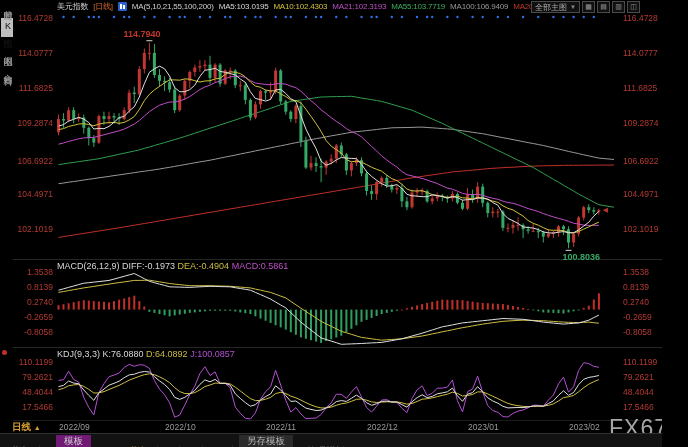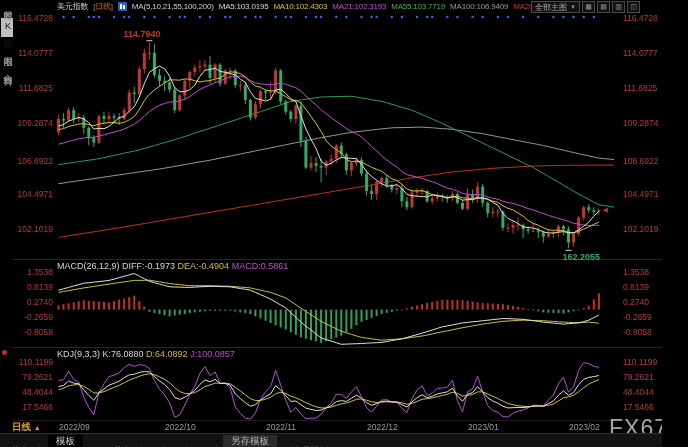--- a/index.html
+++ b/index.html
@@ -39,21 +39,21 @@
   
   .period-selector{position:absolute;left:12px;top:421px;color:#d8a030;font-size:9.5px;font-weight:bold;}
   .period-selector .tri{font-size:7px;}
   .date-label{position:absolute;top:422px;font-size:8.5px;color:#9a9a9a;}
   .watermark{position:absolute;left:609px;top:415px;font-size:23px;color:#a6a6a6;letter-spacing:1px;}
   .toolbar{position:absolute;left:0;top:433px;width:688px;height:14px;background:#121212;
     border-top:1px solid #303030;display:flex;align-items:center;font-size:9.5px;color:#8f8f8f;}
   .tb-item{padding:0 8px;height:12px;line-height:12px;margin-top:20px;}
   .tb-item.plain{border-right:1px solid #262626;}
   .tb-item.first{margin-left:4px;}
-  .tb-item.active{background:#000000;color:#d0d0d0;margin:0 8px;}
+  .tb-item.active{background:#701a75;color:#d0d0d0;margin:0 16px;}
   .tb-item.vip{color:#c89830;}
   .tb-item.btn{background:#2b2b2b;color:#b8b8b8;margin:0 6px;}
   .dot{position:absolute;width:5px;height:5px;border-radius:50%;background:#c03028;}
 </style>
 </head>
 <body>
 
 <div class="screen">
 
   <div class="topbar">
@@ -535,21 +535,21 @@
   </div>
   <div class="pane-header" style="top:349px;">
     <span class="w">KDJ(9,3,3)</span>
     <span class="w">K:76.0880</span>
     <span class="y">D:64.0892</span>
     <span class="p">J:100.0857</span>
   </div>
   <div class="dot" style="left:2px;top:350px;"></div>
 
   <div class="anno high" id="anno-high" style="left: 123.4px; top: 28.74px;">114.7940</div>
-  <div class="anno low" id="anno-low" style="left: 562.55px; top: 252.34px;">162.2055</div>
+  <div class="anno low" id="anno-low" style="left: 562.55px; top: 252.34px;">100.8036</div>
 
   <div class="period-selector">
     <span>日线</span>
     <span class="tri">▲</span>
   </div>
   <div id="date-row">
       <div class="date-label" style="left: 59px;">2022/09</div>
       <div class="date-label" style="left: 165px;">2022/10</div>
       <div class="date-label" style="left: 266px;">2022/11</div>
       <div class="date-label" style="left: 367px;">2022/12</div>

